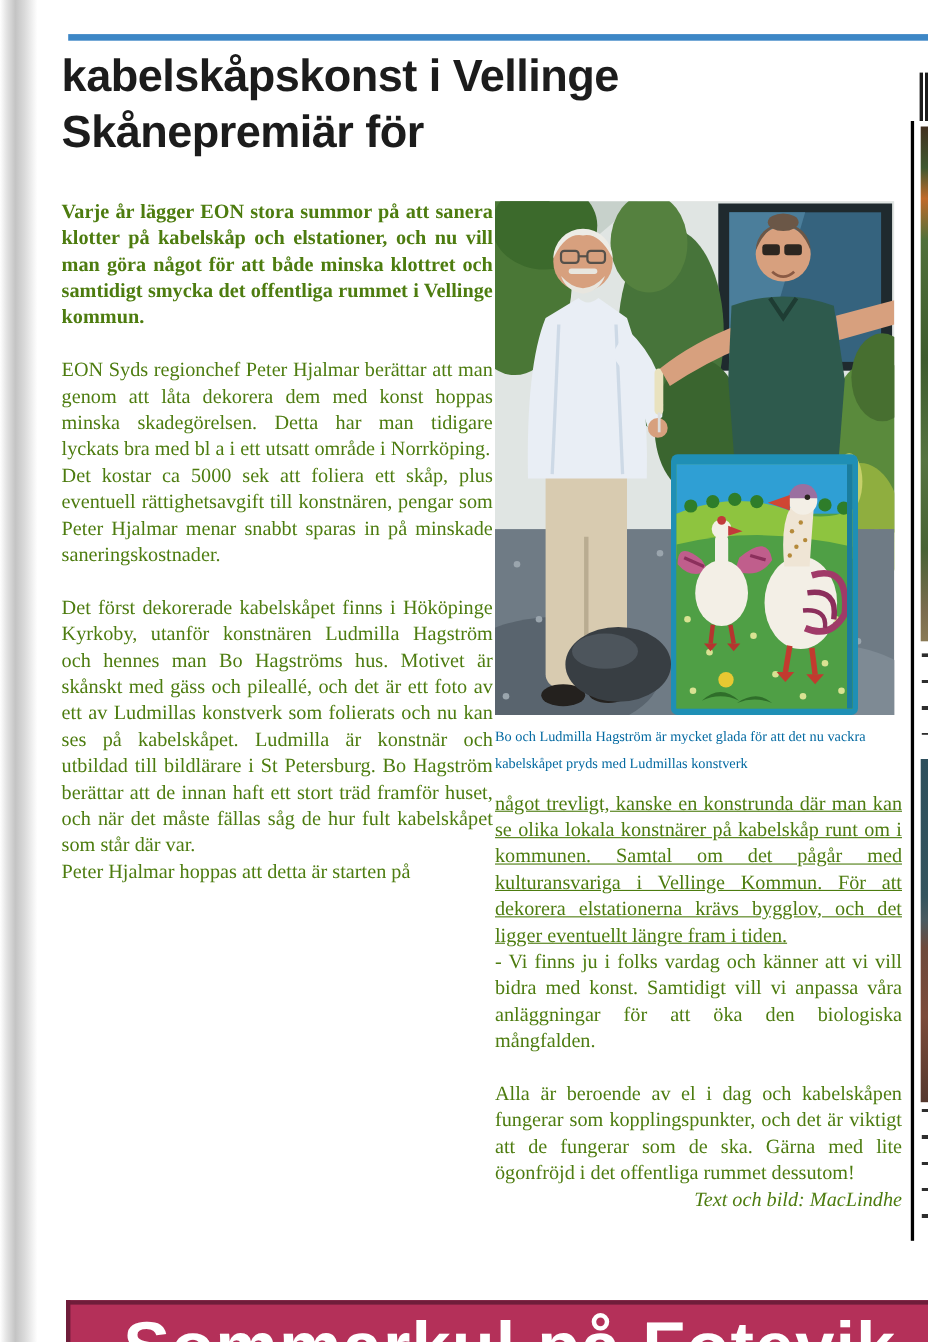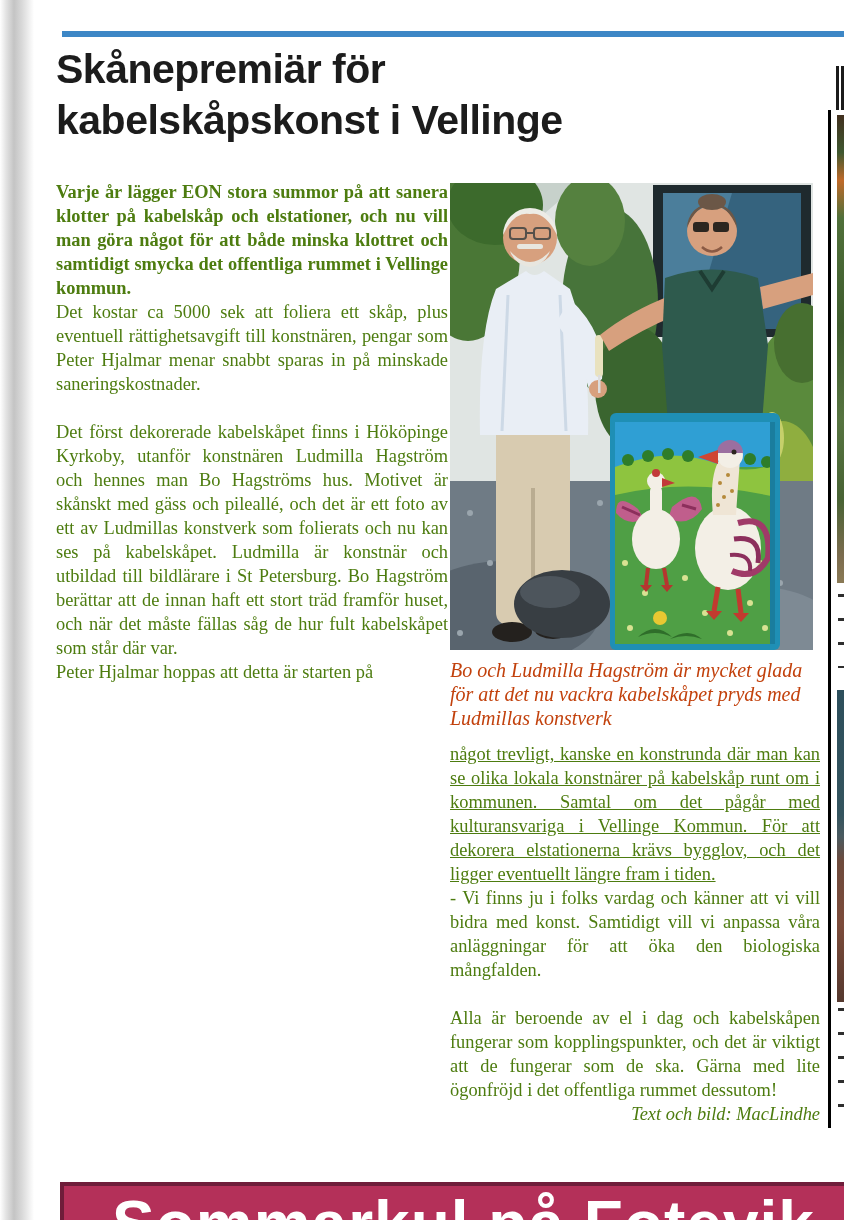--- a/index.html
+++ b/index.html
@@ -11,21 +11,21 @@
   .headline{position:absolute;left:56px;top:44px;margin:0;
         font-family:"Liberation Sans",sans-serif;font-weight:bold;font-size:41px;line-height:51px;
         color:#1c1c1c;letter-spacing:-0.5px;}
   .headline span{display:block;}
   .col-left{position:absolute;left:56px;top:180px;width:392px;}
   .col-right{position:absolute;left:450px;top:183px;width:370px;}
   p{margin:0;font-size:18.4px;line-height:24px;text-align:justify;color:#4d7c0f;}
   p.lead{font-weight:bold;}
   p.gap{margin-top:24px;}
   .photo{display:block;width:363px;height:467px;}
-  .caption{font-style:italic;font-size:20px;line-height:24px;margin-top:8px;text-align:left;color:#c2410c;}
+  .caption{font-size:13px;line-height:24px;margin-top:8px;text-align:left;color:#0369a1;}
   .body-start{margin-top:12px;text-decoration:underline;}
   .byline{text-align:right;font-style:italic;padding-left:48px;}
   .divider-v{position:absolute;left:828px;top:110px;width:3px;height:1018px;background:#000;}
   .sliver-hfrag{position:absolute;left:836px;top:66px;width:8px;height:44px;
         background:linear-gradient(to right,#1b1b1b 0 3px,#ffffff 3px 5px,#1b1b1b 5px);}
   .sliver-img1{position:absolute;left:837px;top:115px;width:7px;height:468px;
         background:linear-gradient(180deg,#42301f 0%,#3f5830 8%,#c06a2a 14%,#50703a 22%,#3e5c2d 45%,#567440 65%,#486334 82%,#7b6c4e 94%,#8a7a55 100%);}
   .sliver-cap{position:absolute;left:838px;width:6px;
         background:repeating-linear-gradient(to bottom,#2e2e2e 0px,#2e2e2e 3px,transparent 3px,transparent 24px);}
   .cap1{top:594px;height:74px;}
@@ -38,26 +38,27 @@
         font-size:64px;line-height:64px;margin:6px 0 0 48px;letter-spacing:1px;white-space:nowrap;}
 </style>
 </head>
 <body>
 
 <div class="page">
   <div class="page-edge"></div>
   <div class="top-rule"></div>
 
   <h1 class="headline">
+    <span>kabelskåpskonst i Vellinge</span>
     <span>Skånepremiär för</span>
-    <span>kabelskåpskonst i Vellinge</span>
   </h1>
 
   <div class="col-left">
     <p class="lead">Varje år lägger EON stora summor på att sanera klotter på kabelskåp och elstationer, och nu vill man göra något för att både minska klottret och samtidigt smycka det offentliga rummet i Vellinge kommun.</p>
+    <p class="gap">EON Syds regionchef Peter Hjalmar berättar att man genom att låta dekorera dem med konst hoppas minska skadegörelsen. Detta har man tidigare lyckats bra med bl a i ett utsatt område i Norrköping.</p>
     <p>Det kostar ca 5000 sek att foliera ett skåp, plus eventuell rättighetsavgift till konstnären, pengar som Peter Hjalmar menar snabbt sparas in på minskade saneringskostnader.</p>
     <p class="gap">Det först dekorerade kabelskåpet finns i Hököpinge Kyrkoby, utanför konstnären Ludmilla Hagström och hennes man Bo Hagströms hus. Motivet är skånskt med gäss och pileallé, och det är ett foto av ett av Ludmillas konstverk som folierats och nu kan ses på kabelskåpet. Ludmilla är konstnär och utbildad till bildlärare i St Petersburg. Bo Hagström berättar att de innan haft ett stort träd framför huset, och när det måste fällas såg de hur fult kabelskåpet som står där var.</p>
     <p>Peter Hjalmar hoppas att detta är starten på</p>
   </div>
 
   <div class="col-right">
     <svg class="photo" viewBox="0 0 363 467" xmlns="http://www.w3.org/2000/svg">
 
       <rect width="363" height="467" fill="#d7dcd9"></rect>
       <rect x="0" y="0" width="363" height="310" fill="#e0e5e3"></rect>

